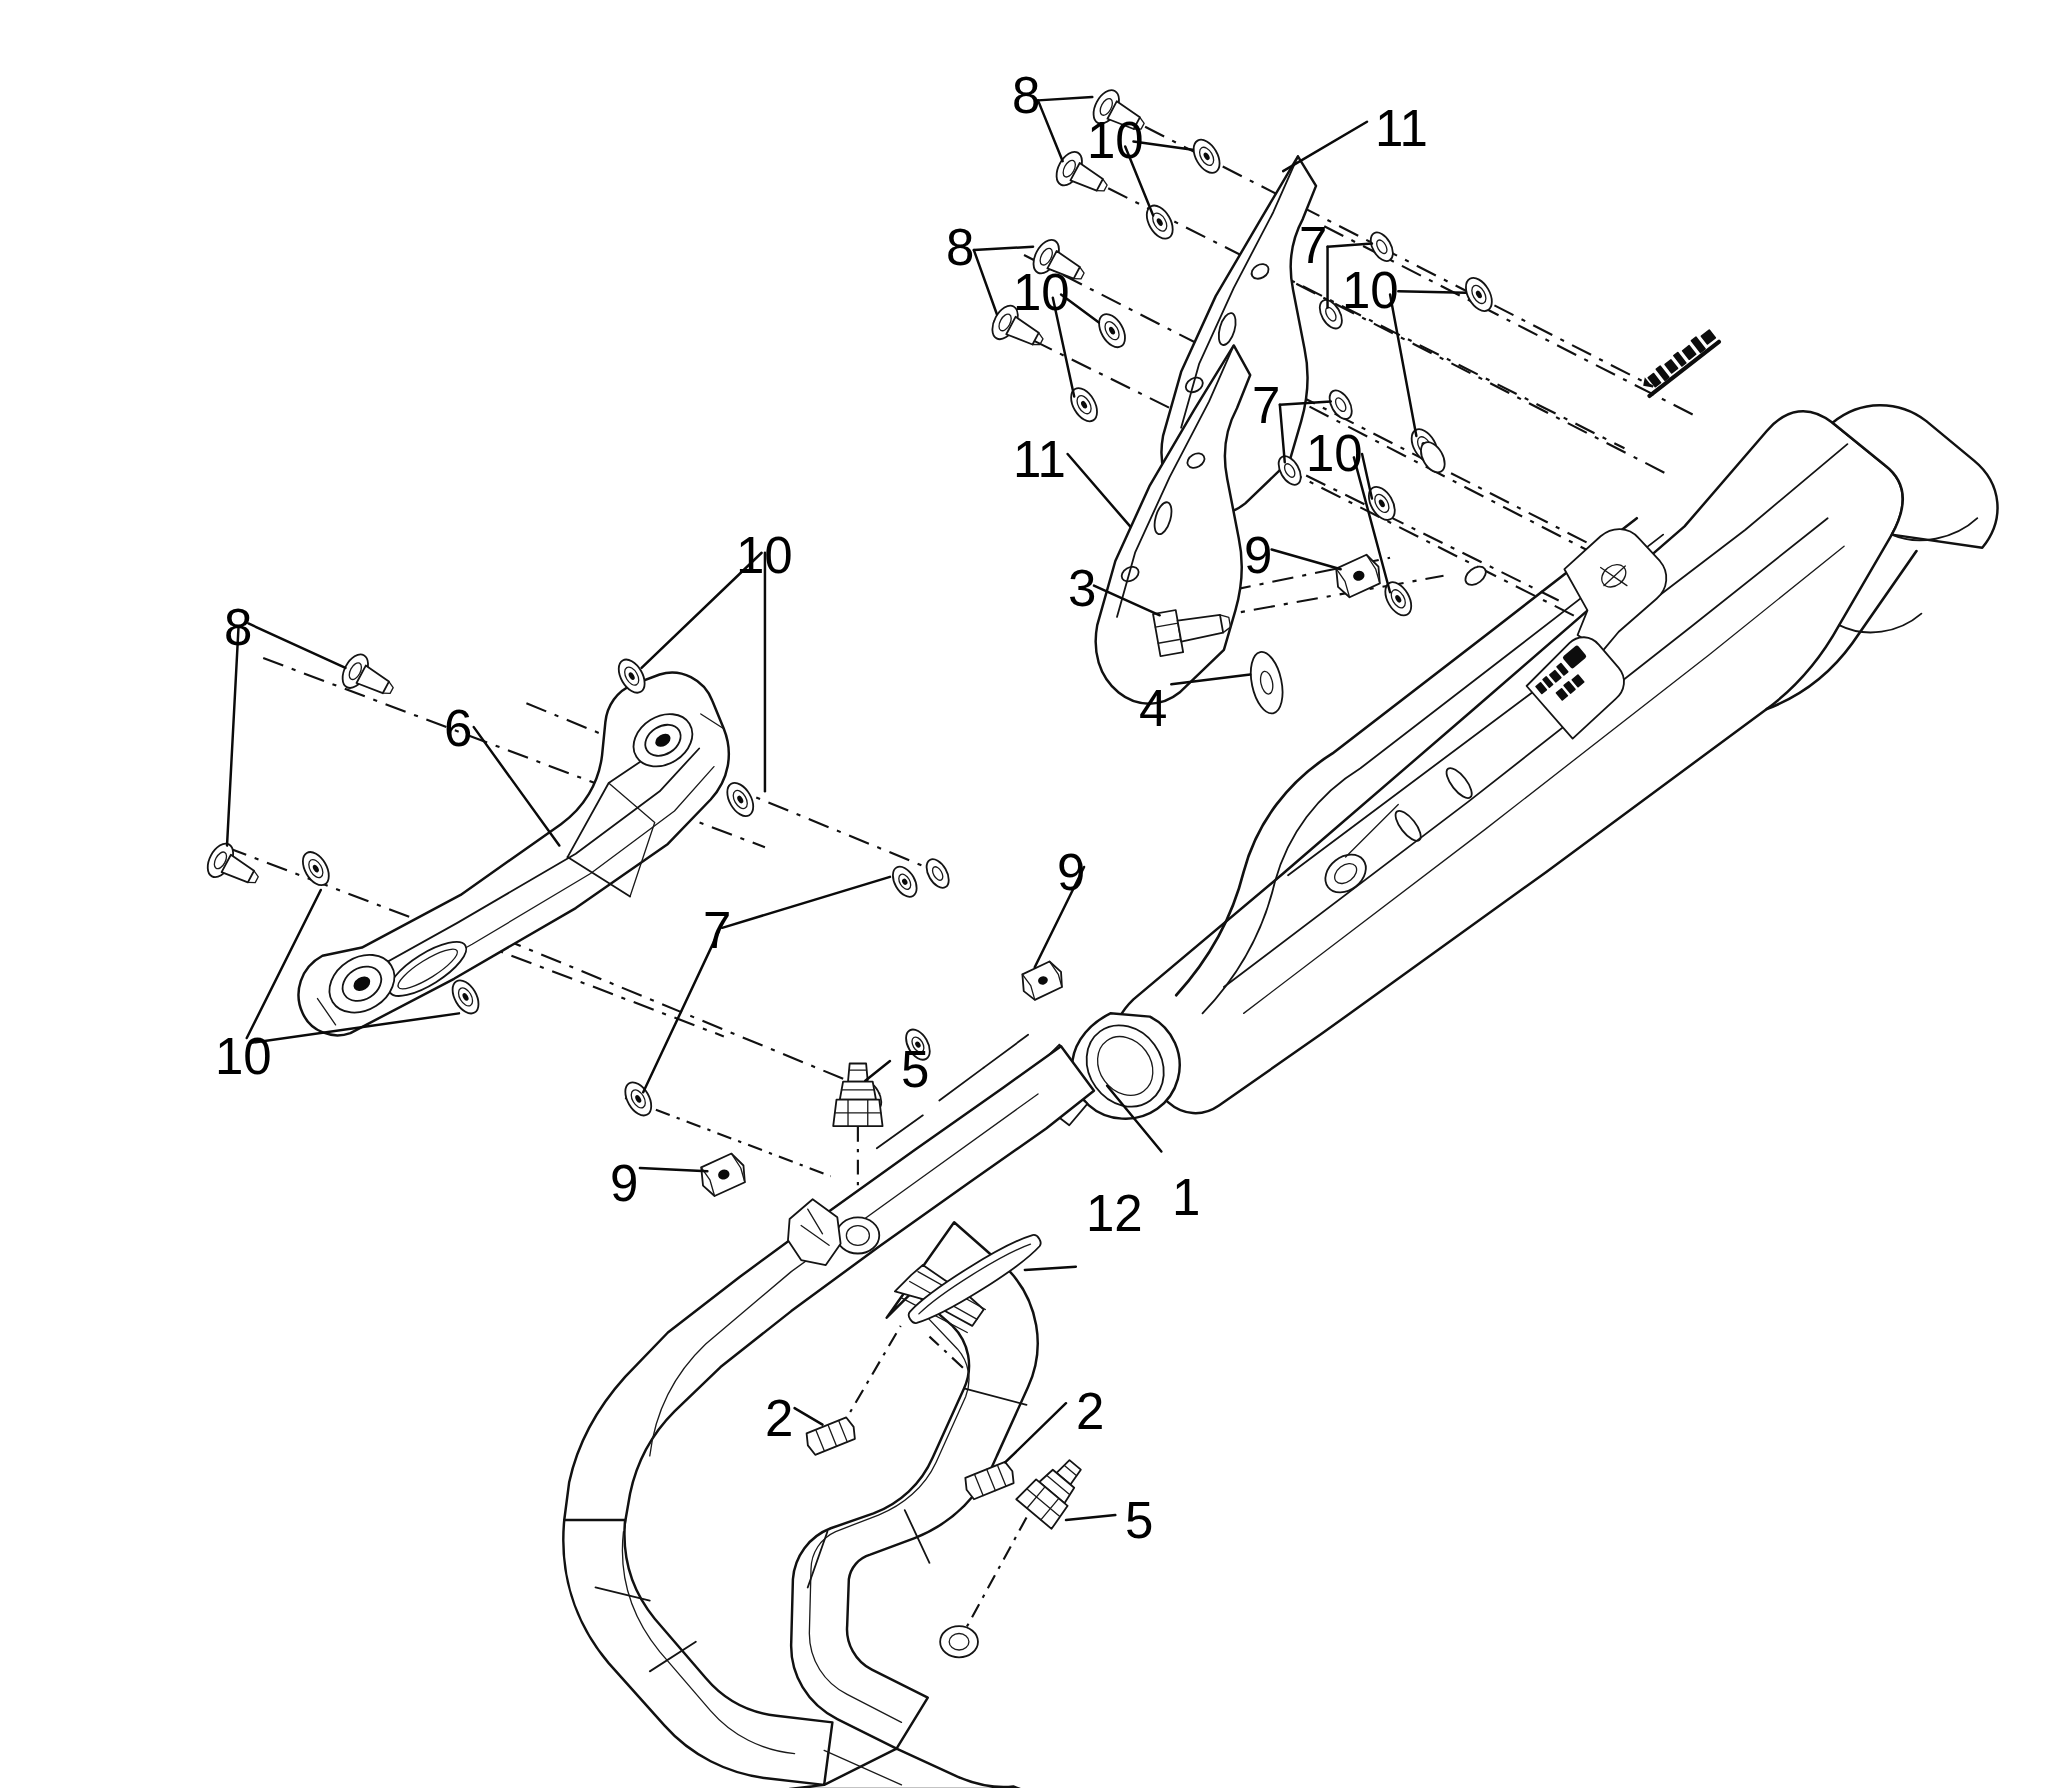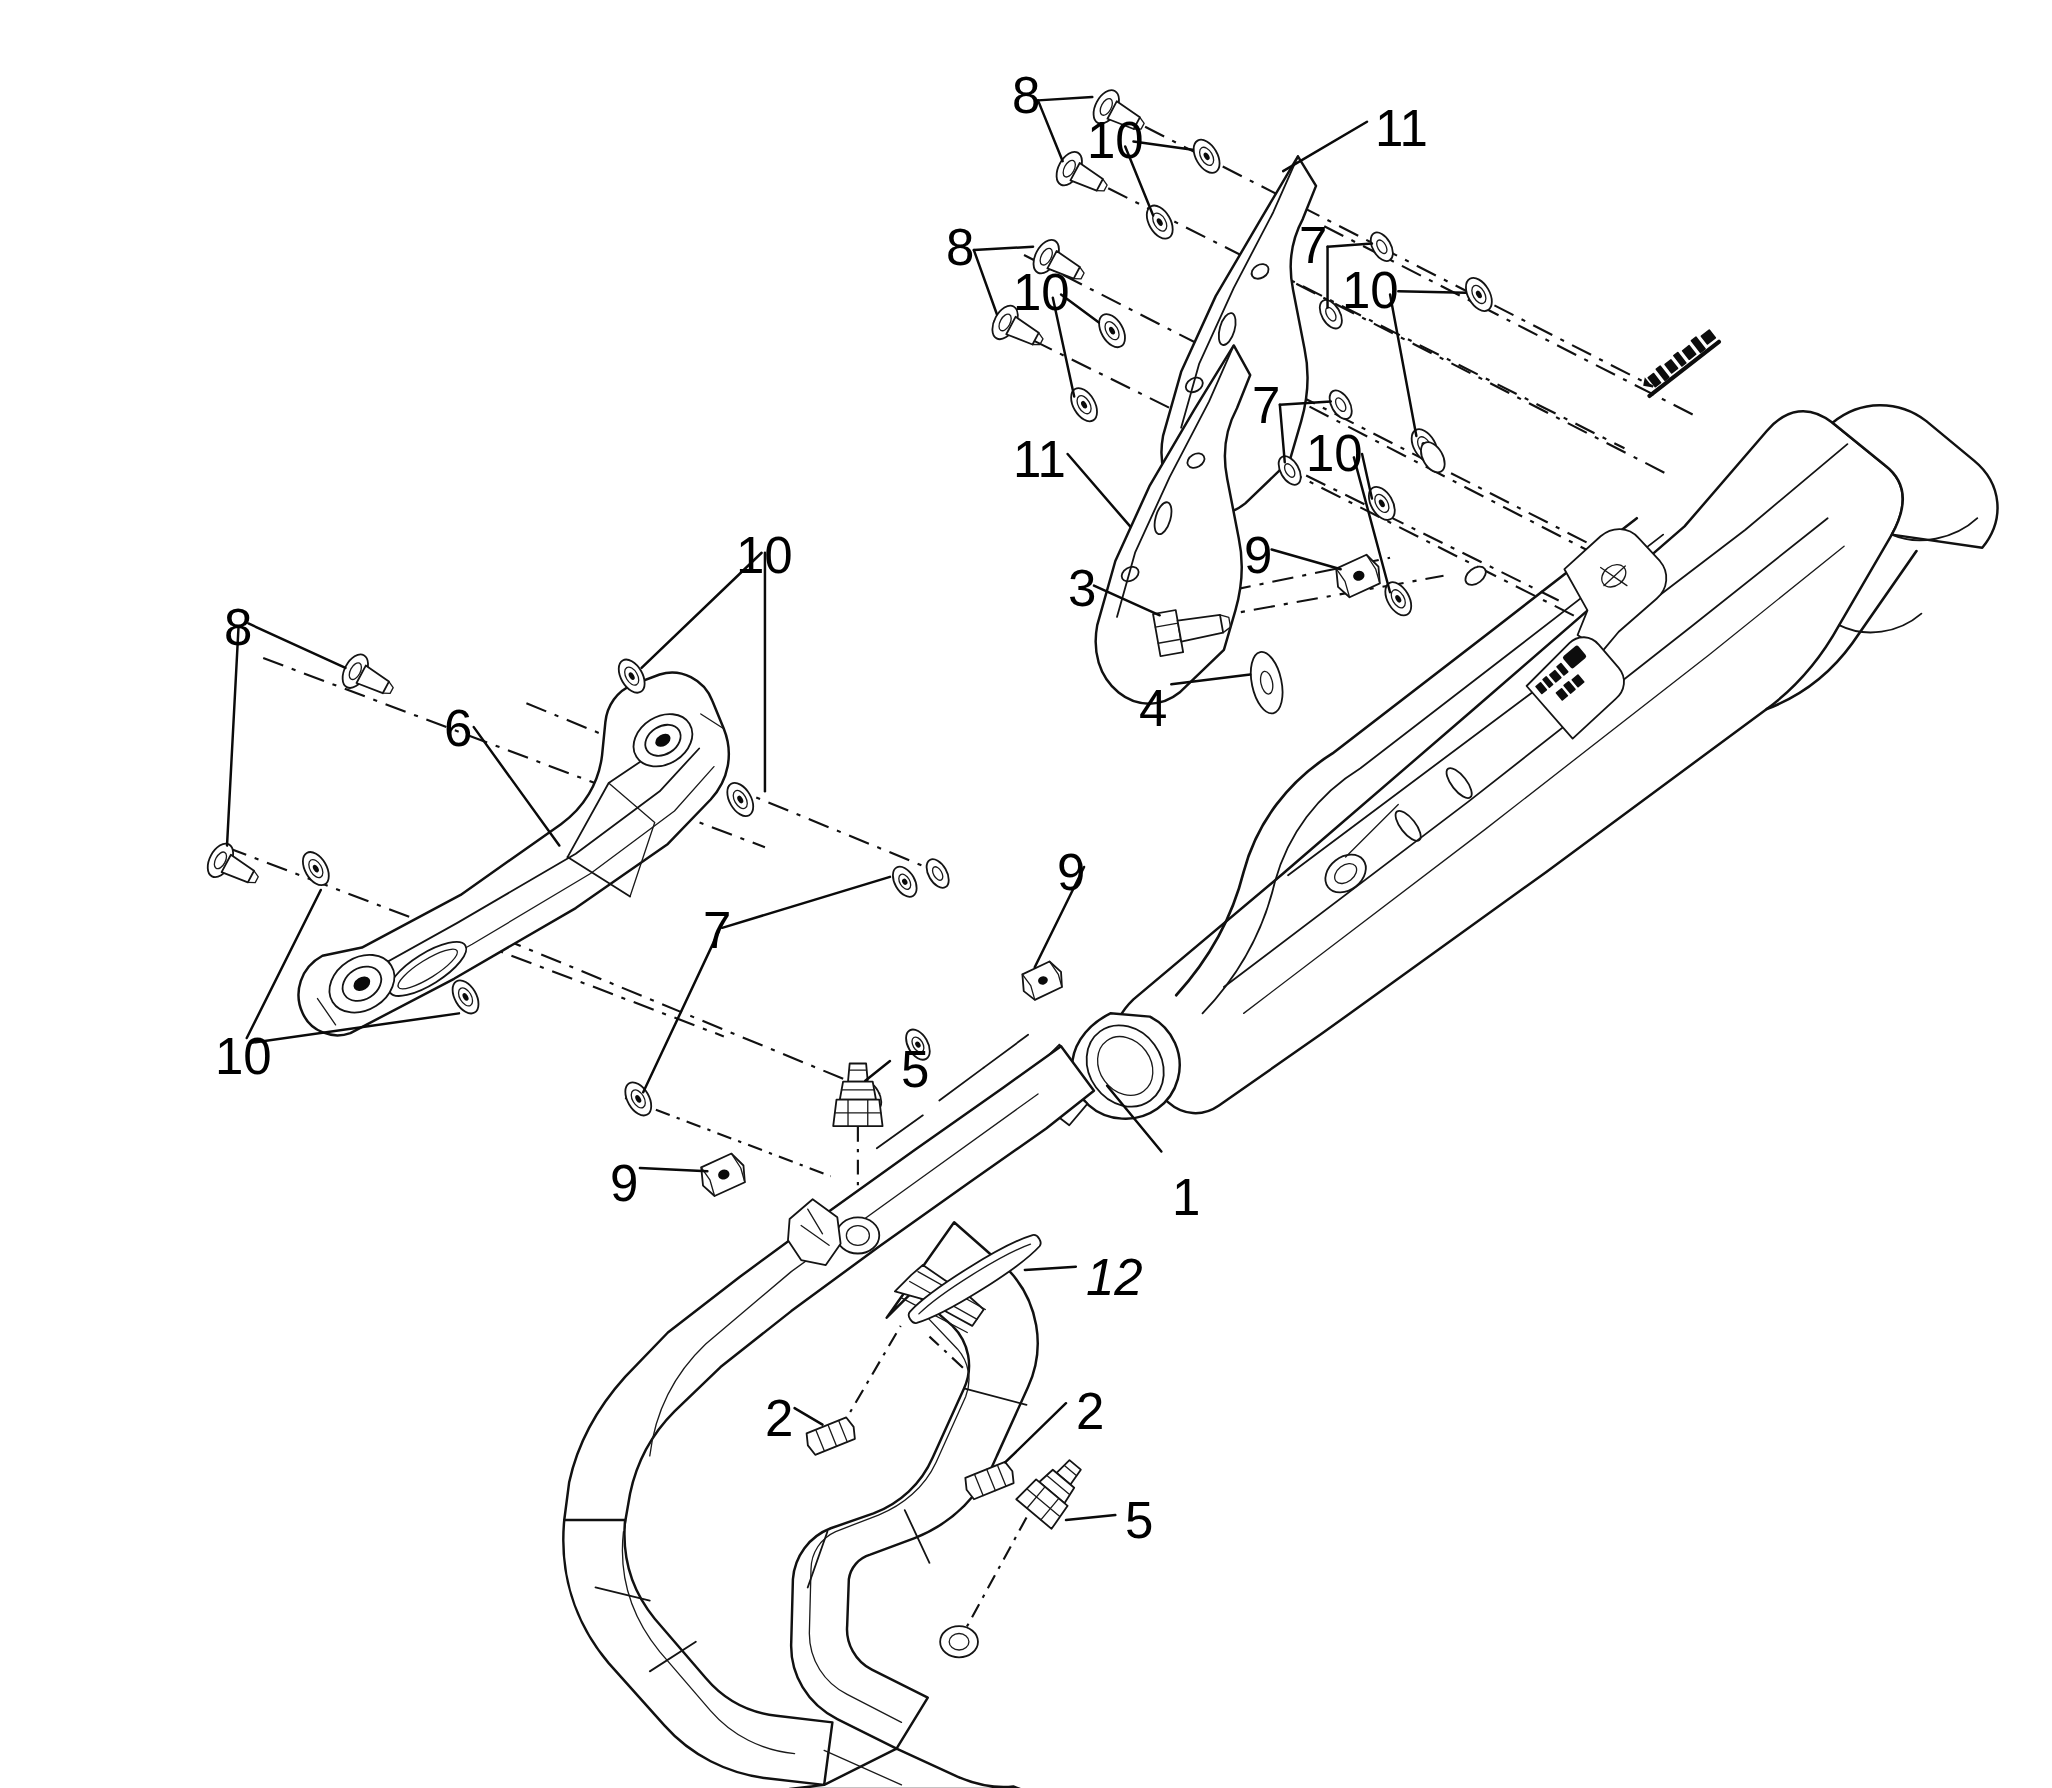--- a/index.html
+++ b/index.html
@@ -770,19 +770,19 @@
   <div class="callout-text" style="left:1139px; top:683px;">4</div>
   <div class="callout-text" style="left:736px; top:530px;">10</div>
   <div class="callout-text" style="left:224px; top:602px;">8</div>
   <div class="callout-text" style="left:444px; top:703px;">6</div>
   <div class="callout-text" style="left:215px; top:1031px;">10</div>
   <div class="callout-text" style="left:703px; top:905px;">7</div>
   <div class="callout-text" style="left:610px; top:1158px;">9</div>
   <div class="callout-text" style="left:1057px; top:847px;">9</div>
   <div class="callout-text" style="left:901px; top:1044px;">5</div>
   <div class="callout-text" style="left:1172px; top:1172px;">1</div>
-  <div class="callout-text" style="left:1086px; top:1252px;font-style:italic;">12</div>
+  <div class="callout-text" style="left:1086px; top:1188px;">12</div>
   <div class="callout-text" style="left:765px; top:1393px;">2</div>
   <div class="callout-text" style="left:1076px; top:1386px;">2</div>
   <div class="callout-text" style="left:1125px; top:1495px;">5</div>
 
 </div>
 
 
 </body></html>

